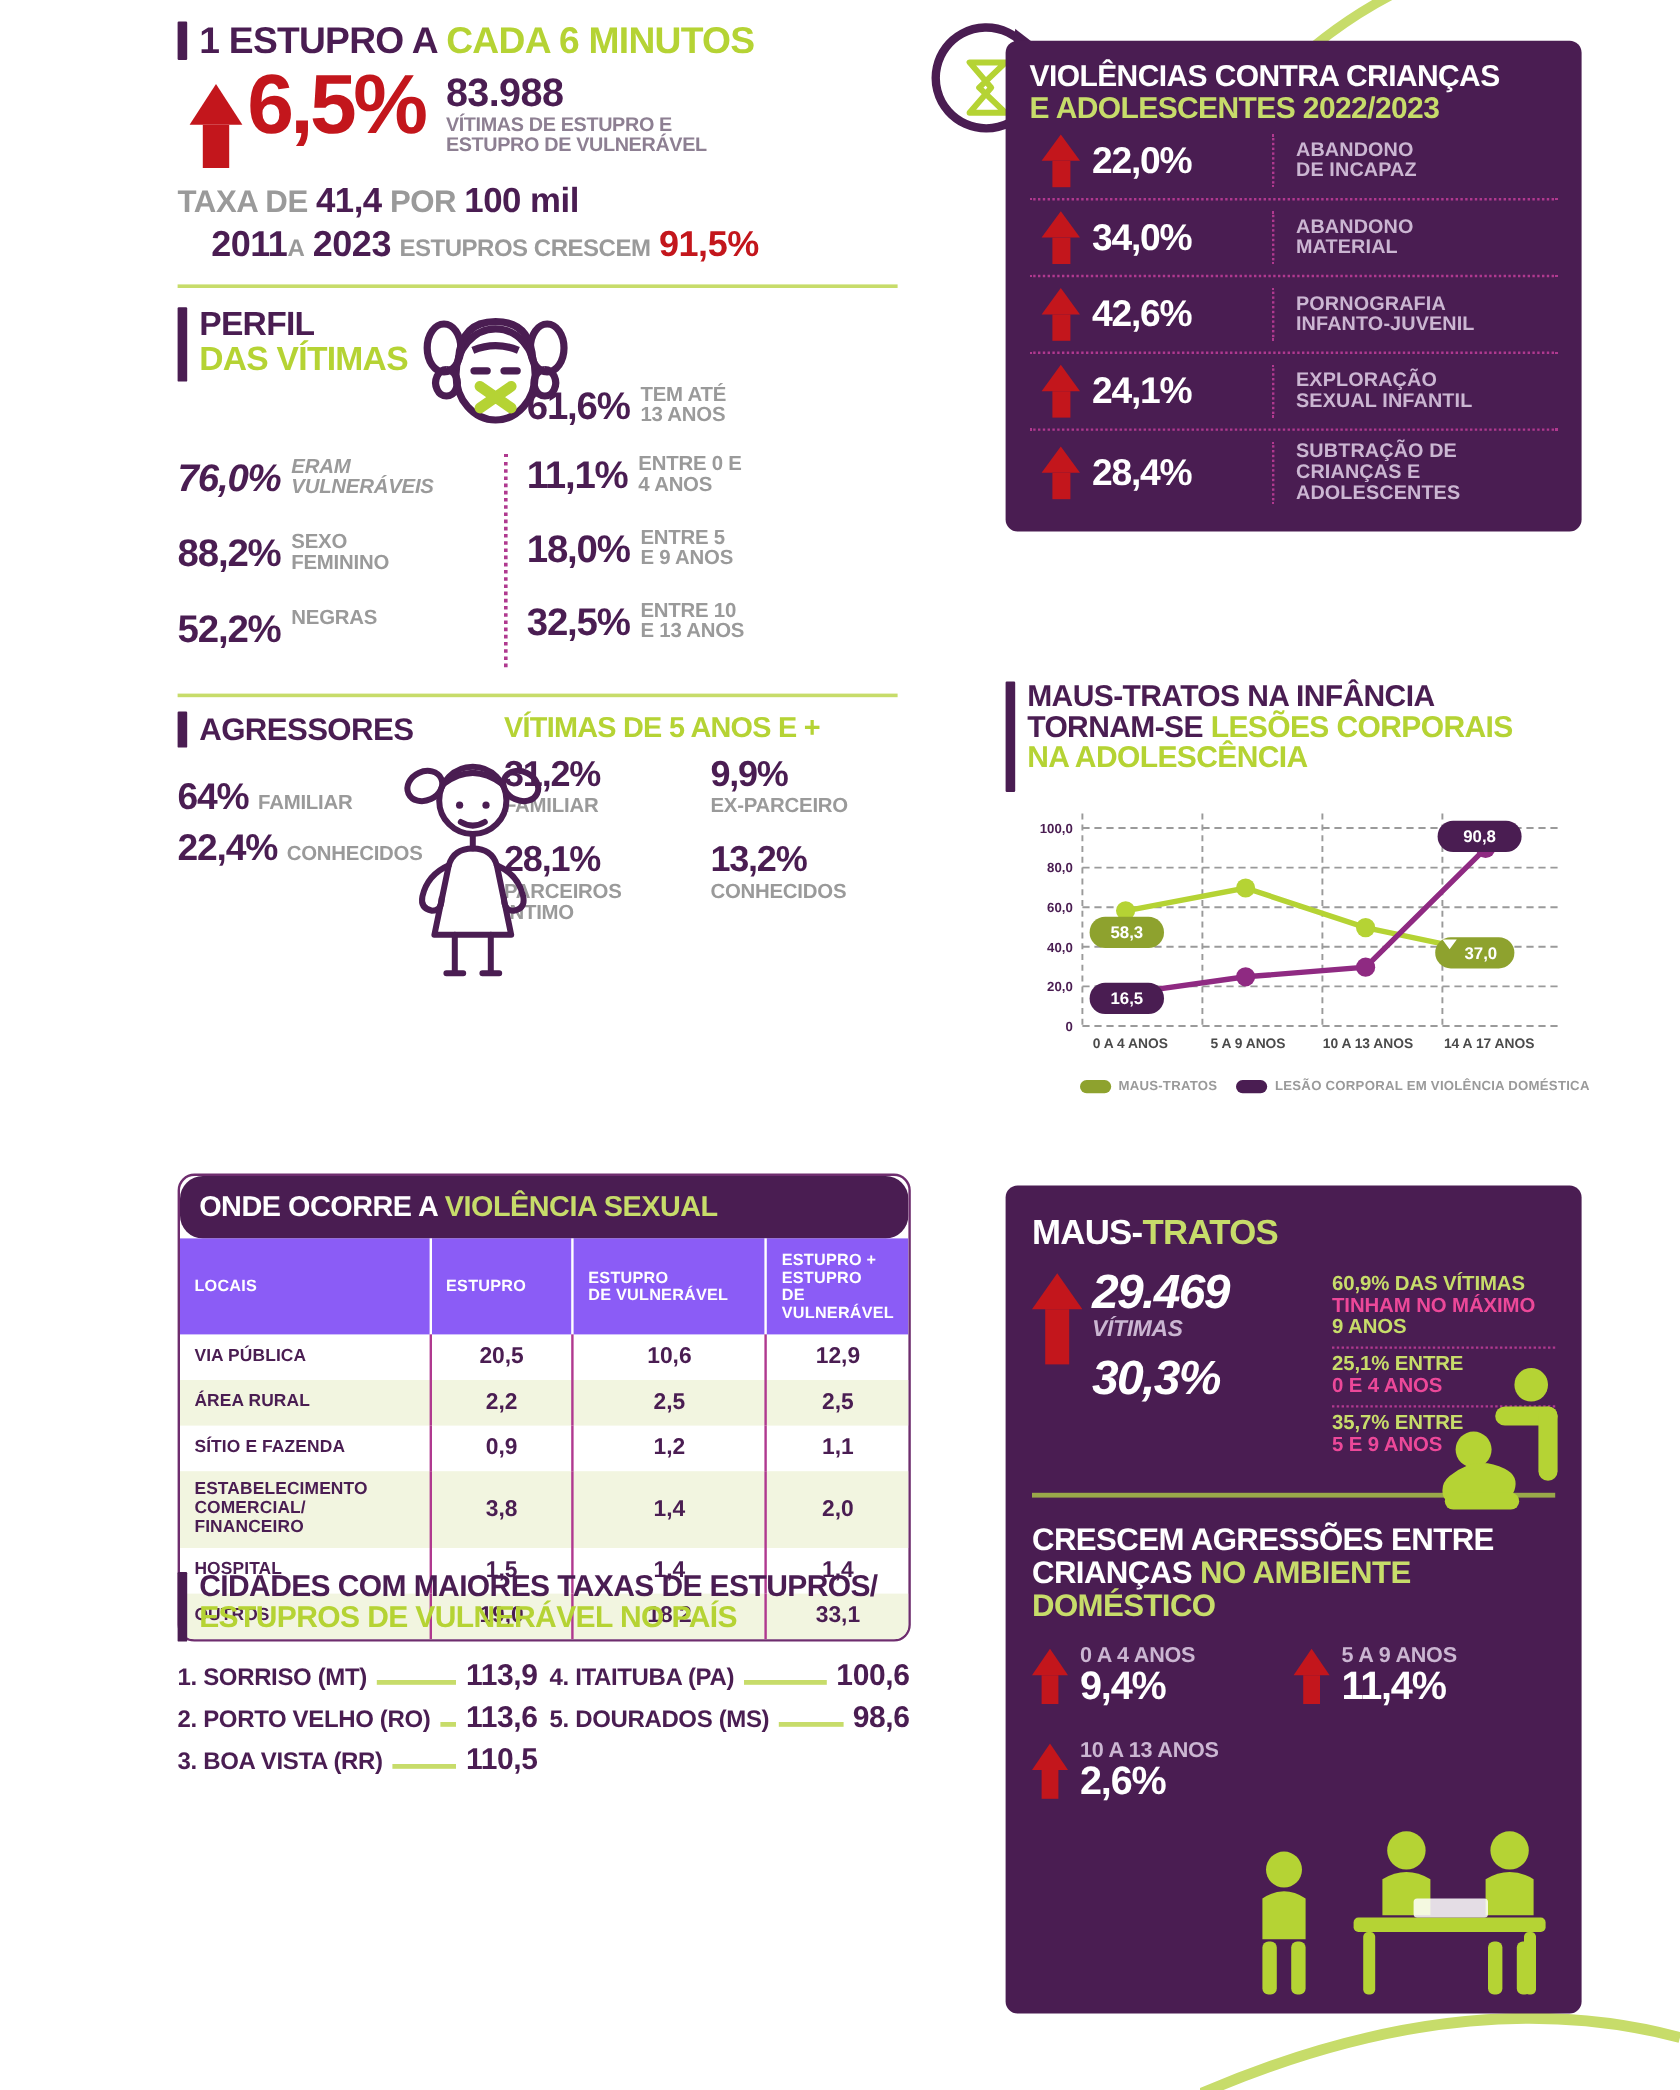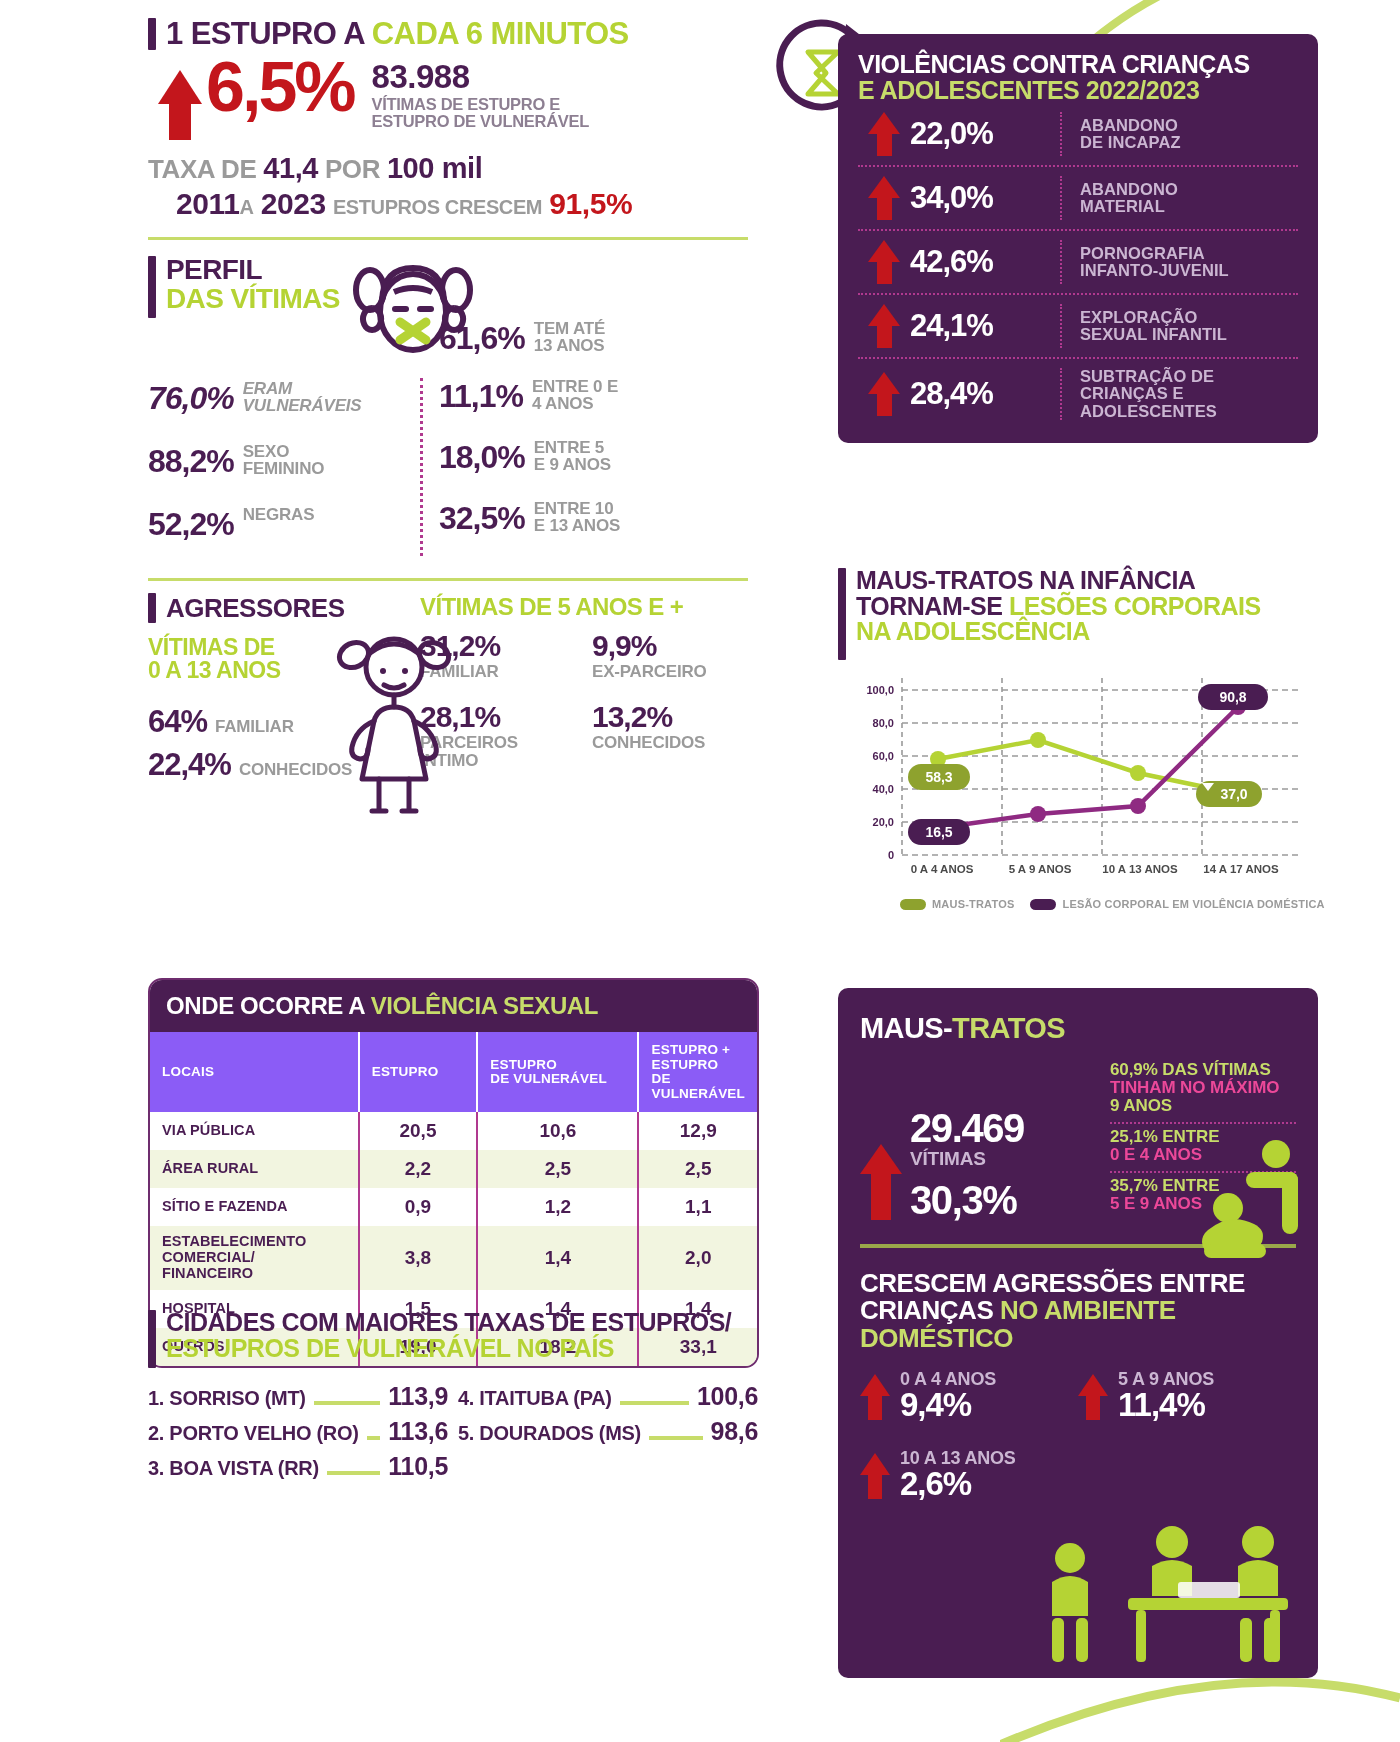--- a/index.html
+++ b/index.html
@@ -82,21 +82,21 @@
   .ag-num{font-size:31px;font-weight:bold;color:#4a1d52;letter-spacing:-1px;}
   .ag-lbl{font-size:17px;color:#9a9a9a;font-weight:bold;letter-spacing:-0.2px;}
   .ag-grid{display:flex;gap:22px;margin-top:10px;}
   .ag-cell{width:150px;}
   .ag-cell .n{font-size:30px;font-weight:bold;color:#4a1d52;letter-spacing:-1px;line-height:1;}
   .ag-cell .l{font-size:17px;color:#9a9a9a;font-weight:bold;line-height:1.02;letter-spacing:-0.2px;margin-top:2px;}
 
   
   #table-card{position:absolute;left:148px;top:978px;width:607px;
     border:2px solid #6e2d6e;border-radius:14px;overflow:hidden;background:#fff;}
-  #table-head{background:#4a1d52;color:#fff;font-size:24px;font-weight:bold;padding:12px 16px;letter-spacing:-0.4px;}
+  #table-head{background:#4a1d52;color:#fff;font-size:24px;font-weight:bold;padding:12px 16px;letter-spacing:-0.4px;border-radius:19px;}
   table{border-collapse:collapse;width:100%;}
   thead th{background:#8b5cf6;color:#fff;font-size:13.5px;font-weight:bold;text-align:left;
     padding:11px 12px;line-height:1.08;letter-spacing:0.2px;vertical-align:middle;border-right:2px solid #fff;}
   thead th:last-child{border-right:none;}
   tbody td{font-size:17px;font-weight:bold;color:#4a1d52;padding:8px 12px;border-right:2px solid #b0398f;}
   tbody td:last-child{border-right:none;}
   tbody td.loc{font-size:14.5px;letter-spacing:0.1px;line-height:1.1;}
   tbody td.val{text-align:center;font-size:19px;}
   tbody tr:nth-child(even){background:#f2f5e0;}
 
@@ -129,21 +129,21 @@
   #chart-legend{display:flex;gap:16px;margin-top:4px;padding-left:62px;align-items:center;}
   .lg-item{display:flex;align-items:center;gap:6px;}
   .lg-pill{width:26px;height:11px;border-radius:6px;}
   .lg-txt{font-size:11px;font-weight:bold;color:#9a9a9a;letter-spacing:0.2px;}
 
   
   #maus-box{position:absolute;left:838px;top:988px;width:480px;height:690px;background:#4a1d52;border-radius:10px;box-sizing:border-box;padding:24px 22px;overflow:hidden;}
   #maus-title{font-size:29px;font-weight:bold;color:#fff;letter-spacing:-0.6px;}
   #maus-title .g{color:#c7dc6a;}
   #maus-body{display:flex;margin-top:12px;}
-  #maus-left{width:250px;display:flex;align-items:flex-end;gap:8px;}
+  #maus-left{width:250px;display:flex;align-items:flex-start;gap:8px;font-style:italic;}
   #maus-nums .n1{font-size:40px;font-weight:bold;color:#fff;line-height:1;letter-spacing:-1.4px;}
   #maus-nums .l1{font-size:19px;font-weight:bold;color:#cbb6d2;letter-spacing:-0.2px;}
   #maus-nums .n2{font-size:40px;font-weight:bold;color:#fff;line-height:1;letter-spacing:-1.4px;margin-top:10px;}
   #maus-right{flex:1;}
   .mr-item{padding:4px 0 7px 0;border-bottom:2px dotted #b0398f;}
   .mr-item:last-child{border-bottom:none;}
   .mr-item .a{font-size:17px;font-weight:bold;color:#c7dc6a;line-height:1.06;letter-spacing:-0.1px;}
   .mr-item .b{font-size:17px;font-weight:bold;color:#ec4899;line-height:1.06;letter-spacing:-0.1px;}
 
   #maus-divider{height:4px;background:#9aa84a;margin:24px 0 22px 0;}
@@ -306,24 +306,20 @@
     </div>
 
     <div class="rule-green" style="margin-top:16px;"></div>
 
     <div id="agress-wrap">
       <div id="agress-row">
         <div id="agress-left">
           <div class="bar-title">
             <div class="vbar" style="height:30px;"></div>
             <div id="agress-title" class="purple">AGRESSORES</div>
-          </div>
-          <div id="agress-sub">
-            <div>VÍTIMAS DE</div>
-            <div>0 A 13 ANOS</div>
           </div>
           <div class="ag-stat" style="margin-top:22px;">
             <div class="ag-num">64%</div>
             <div class="ag-lbl">FAMILIAR</div>
           </div>
           <div class="ag-stat">
             <div class="ag-num">22,4%</div>
             <div class="ag-lbl">CONHECIDOS</div>
           </div>
         </div>

